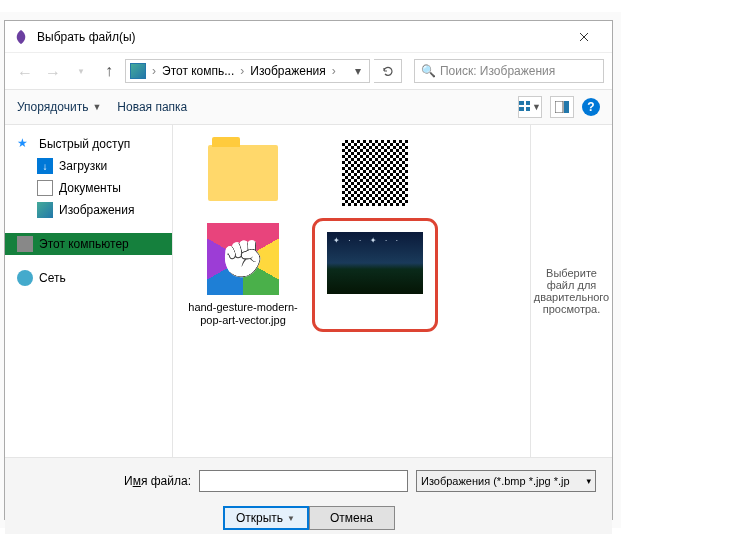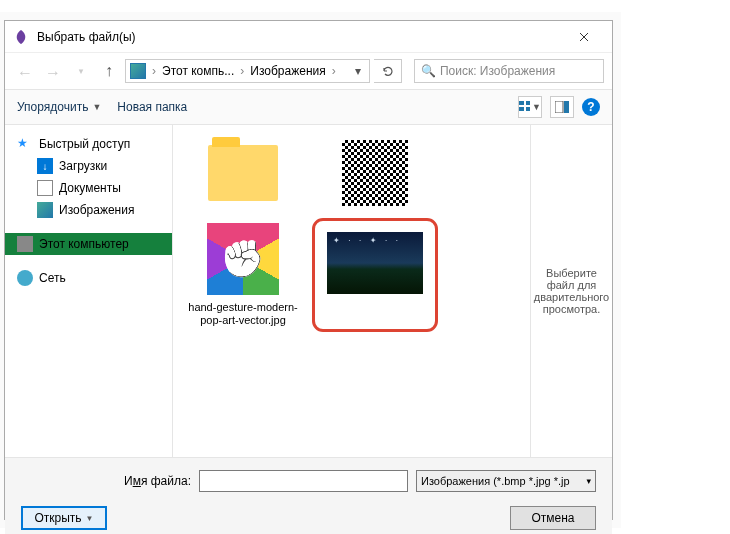--- a/index.html
+++ b/index.html
@@ -57,21 +57,21 @@
 .popart-thumb::after { content: '✊'; position: absolute; inset: 0; display: flex; align-items: center; justify-content: center; font-size: 36px; filter: grayscale(1) contrast(3); }
 .night-thumb { width: 96px; height: 62px; background: linear-gradient(180deg,#0a1a3a 0%,#1a3a5a 50%,#0a2a1a 60%,#051505 100%); position: relative; }
 .night-thumb::before { content:'✦ · · ✦ · ·'; position:absolute; top:4px; left:6px; color:#cde; font-size:8px; letter-spacing:3px; }
 .preview-pane { width: 82px; border-left: 1px solid #e5e5e5; display: flex; align-items: center; justify-content: center; text-align: center; font-size: 11px; color: #555; padding: 8px 4px; }
 .footer { border-top: 1px solid #e5e5e5; padding: 12px 16px; background: #f5f5f5; }
 .filename-row { display: flex; align-items: center; gap: 8px; margin-bottom: 14px; }
 .filename-label { font-size: 12px; text-align: right; width: 170px; }
 .filename-label u { text-decoration: underline; }
 .filename-input { flex: 1; height: 22px; border: 1px solid #7a7a7a; background: #fff; font-size: 12px; padding: 0 4px; }
 .filetype-select { width: 180px; height: 22px; border: 1px solid #7a7a7a; background: #efefef; font-size: 11px; padding: 0 4px; display: flex; align-items: center; justify-content: space-between; }
-.buttons-row { display: flex; justify-content: space-between; }
+.buttons-row { display: flex; justify-content: center; }
 .btn { width: 86px; height: 24px; border: 1px solid #888; background: #e1e1e1; font-size: 12px; display: flex; align-items: center; justify-content: center; cursor: pointer; }
 .btn.primary { border: 2px solid #0078d7; background: #e5f1fb; }
 .btn-drop { font-size: 8px; margin-left: 4px; color: #555; }
 </style>
 </head>
 <body>
 
 <div class="dialog">
 
   <div class="titlebar">

